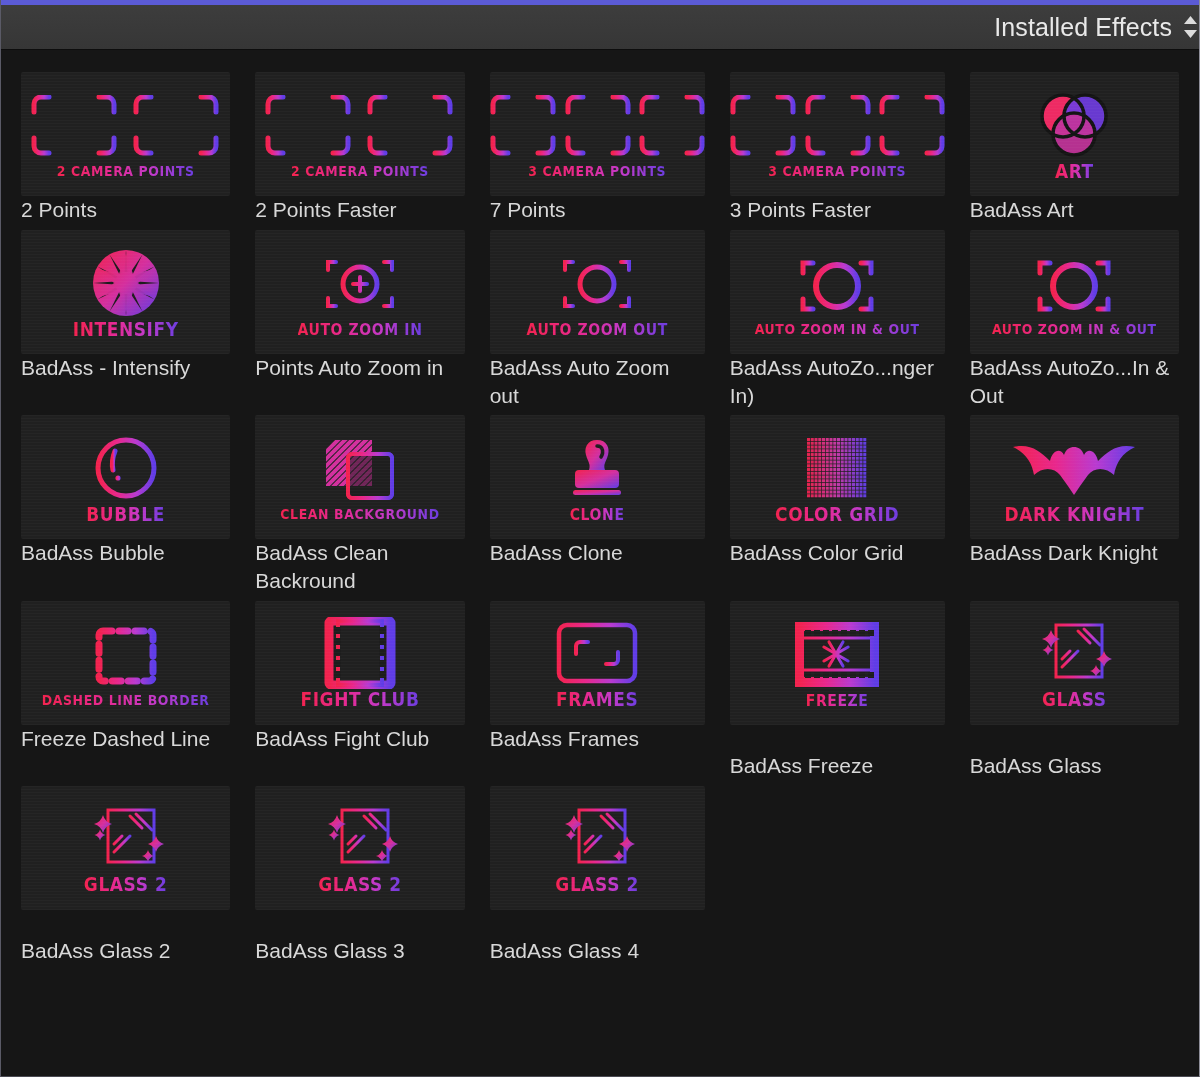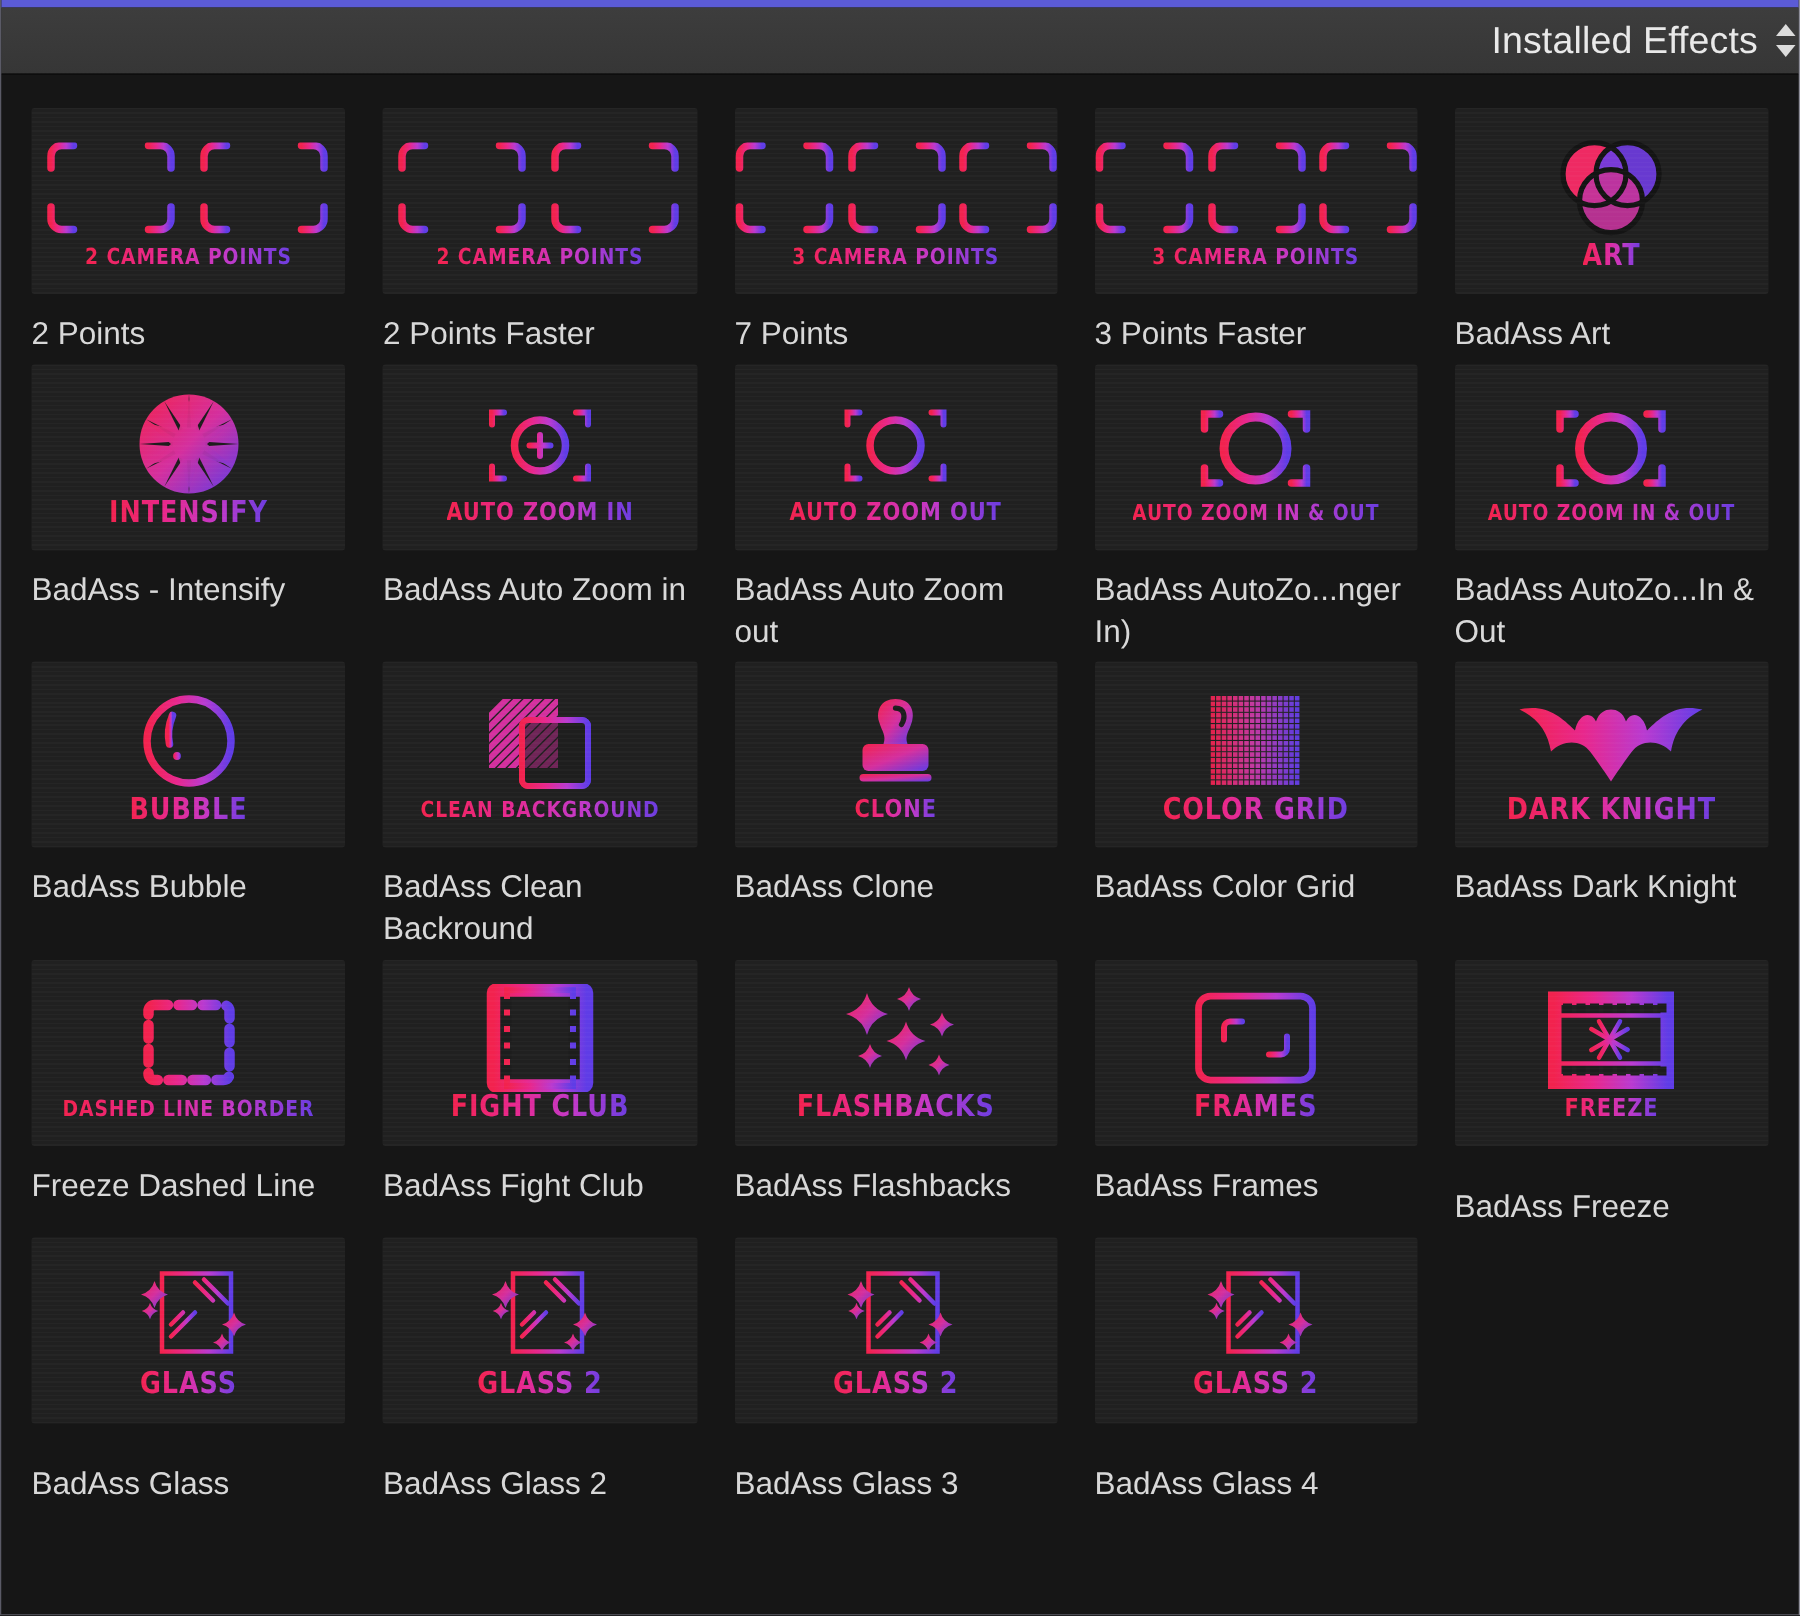--- a/index.html
+++ b/index.html
@@ -81,21 +81,20 @@
     line-height: 1;
     background-image: linear-gradient(90deg,#f2224e 0%,#e8278c 35%,#c238c8 68%,#6a3ce0 100%);
     -webkit-background-clip: text; background-clip: text;
     color: transparent; -webkit-text-fill-color: transparent;
     white-space: nowrap;
     transform: scaleY(1.18);
   }
   .badge.sm { font-size: 14px; }
   .badge.xs { font-size: 12.5px; }
   .caption {
-    margin-top: 13px;
     font-size: 21px;
     line-height: 1.32;
     color: #d8d8d8;
     padding-right: 6px;
     min-height: 28px;
   }
   .row-last .caption { margin-top: 27px; }
 </style>
 </head>
 <body>
@@ -273,21 +272,21 @@
     <path d="M42 9 H50" stroke="url(#g)" fill="none" stroke-linecap="round" stroke-width="4"></path>
     <path d="M42 63 H50" stroke="url(#g)" fill="none" stroke-linecap="round" stroke-width="4"></path>
     <path d="M9 32 V40" stroke="url(#g)" fill="none" stroke-linecap="round" stroke-width="4"></path>
     <path d="M83 32 V40" stroke="url(#g)" fill="none" stroke-linecap="round" stroke-width="4"></path>
     <circle cx="46" cy="36" r="17" stroke="url(#g)" fill="none" stroke-linecap="round" stroke-width="5"></circle>
                 <path d="M46 29 V43 M39 36 H53" stroke="url(#g)" fill="none" stroke-linecap="round" stroke-width="4"></path>
               </svg>
             </div>
             <div class="badge sm">AUTO ZOOM IN</div>
           </div>
-          <div class="caption">BadAss Auto Zoom in</div>
+          <div class="caption">Points Auto Zoom in</div>
         </div>
         <div class="tile">
           <div class="thumb">
             <div class="glyph">
               <svg width="92" height="72" viewBox="0 0 92 72">
     <path d="M14 22 V14 H22" stroke="url(#g)" fill="none" stroke-linecap="round" stroke-width="4"></path>
     <path d="M78 22 V14 H70" stroke="url(#g)" fill="none" stroke-linecap="round" stroke-width="4"></path>
     <path d="M14 50 V58 H22" stroke="url(#g)" fill="none" stroke-linecap="round" stroke-width="4"></path>
     <path d="M78 50 V58 H70" stroke="url(#g)" fill="none" stroke-linecap="round" stroke-width="4"></path>
     <path d="M42 9 H50" stroke="url(#g)" fill="none" stroke-linecap="round" stroke-width="4"></path>
@@ -706,54 +705,20 @@
                 <rect x="55" y="54" width="7" height="7" fill="#1d1d1d"></rect>
               </svg>
             </div>
             <div class="badge">FIGHT CLUB</div>
           </div>
           <div class="caption">BadAss Fight Club</div>
         </div>
         <div class="tile">
           <div class="thumb">
             <div class="glyph">
-              <svg width="82" height="72" viewBox="0 0 82 72">
-      <path d="M22 6 Q25.08 16.92 36 20
-      Q25.08 23.08 22 34
-      Q18.92 23.08 8 20
-      Q18.92 16.92 22 6 Z" fill="url(#gd)" stroke="none"></path>
-                <path d="M50 2 Q51.76 8.24 58 10
-      Q51.76 11.76 50 18
-      Q48.24 11.76 42 10
-      Q48.24 8.24 50 2 Z" fill="url(#gd)" stroke="none"></path>
-      <path d="M48 25 Q50.86 35.14 61 38
-      Q50.86 40.86 48 51
-      Q45.14 40.86 35 38
-      Q45.14 35.14 48 25 Z" fill="url(#gd)" stroke="none"></path>
-                <path d="M72 19 Q73.76 25.24 80 27
-      Q73.76 28.76 72 35
-      Q70.24 28.76 64 27
-      Q70.24 25.24 72 19 Z" fill="url(#gd)" stroke="none"></path>
-      <path d="M24 40 Q25.76 46.24 32 48
-      Q25.76 49.76 24 56
-      Q22.24 49.76 16 48
-      Q22.24 46.24 24 40 Z" fill="url(#gd)" stroke="none"></path>
-                <path d="M70 47 Q71.54 52.46 77 54
-      Q71.54 55.54 70 61
-      Q68.46 55.54 63 54
-      Q68.46 52.46 70 47 Z" fill="url(#gd)" stroke="none"></path>
-              </svg>
-            </div>
-            <div class="badge">FLASHBACKS</div>
-          </div>
-          <div class="caption">BadAss Flashbacks</div>
-        </div>
-        <div class="tile">
-          <div class="thumb">
-            <div class="glyph">
               <svg width="86" height="66" viewBox="0 0 86 66">
       <rect x="5" y="5" width="76" height="56" rx="8" stroke="url(#g)" fill="none" stroke-linecap="round" stroke-width="4.5"></rect>
       <path d="M22 34 V26 A4 4 0 0 1 26 22 H34" stroke="url(#g)" fill="none" stroke-linecap="round" stroke-width="4"></path>
       <path d="M64 32 V40 A4 4 0 0 1 60 44 H52" stroke="url(#g)" fill="none" stroke-linecap="round" stroke-width="4"></path>
               </svg>
             </div>
             <div class="badge">FRAMES</div>
           </div>
           <div class="caption">BadAss Frames</div>
         </div>

